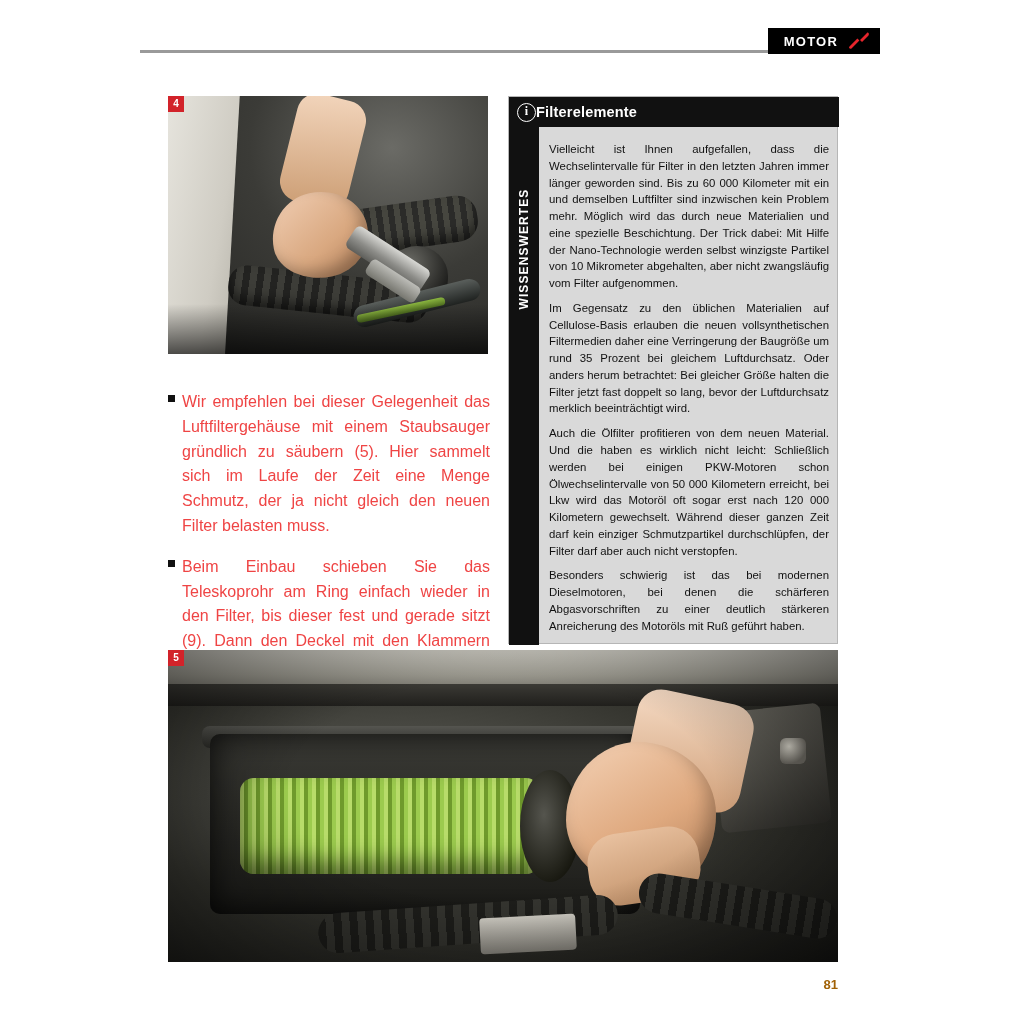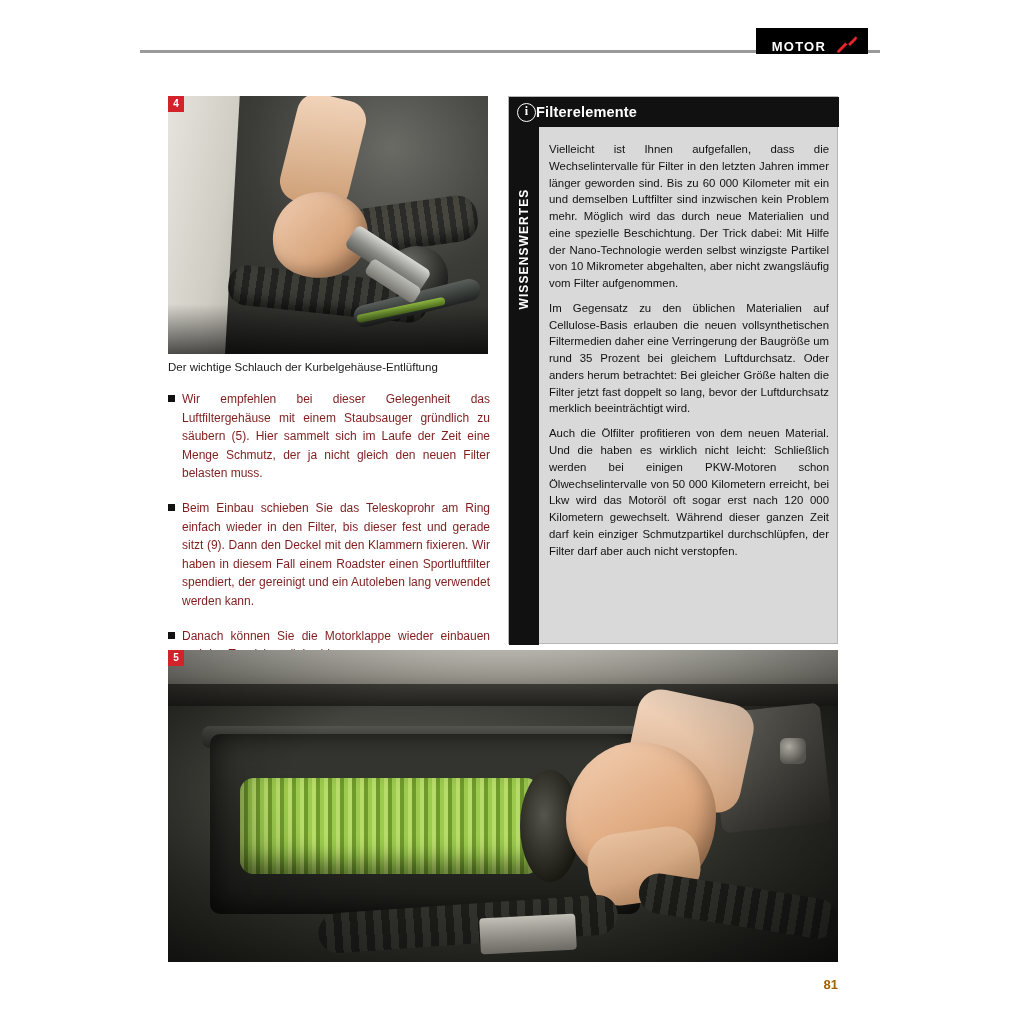--- a/index.html
+++ b/index.html
@@ -35,27 +35,27 @@
   .header-rule {
     position: absolute;
     left: 0;
     top: 22px;
     width: 740px;
     height: 3px;
     background: #9a9a9a;
   }
   .header-tab {
     position: absolute;
-    right: 12px;
+    right: 0;
     top: 0;
     height: 26px;
     background: #000;
     color: #fff;
     display: flex;
-    align-items: flex-end;
+    align-items: center;
     padding: 0 10px 0 16px;
     box-sizing: border-box;
   }
   .header-tab .title {
     font-size: 13px;
     font-weight: bold;
     letter-spacing: 1.2px;
   }
   .header-tab .wrench-icon {
     margin-left: 10px;
@@ -101,23 +101,23 @@
   }
 
   .body-col {
     position: absolute;
     left: 168px;
     top: 390px;
     width: 322px;
   }
   .para {
     position: relative;
-    font-size: 12px;
+    font-size: 16px;
     line-height: 1.55;
-    color: #7f1d1d;
+    color: #ef4444;
     margin-bottom: 16px;
     padding-left: 14px;
     text-align: justify;
   }
   .para .bullet {
     position: absolute;
     left: 0;
     top: 5px;
     width: 7px;
     height: 7px;
@@ -416,21 +416,20 @@
     <div class="ph t-hose"></div>
     <div class="ph t-green"></div>
     <div class="ph t-arm"></div>
     <div class="ph t-hand"></div>
     <div class="ph t-tool"></div>
     <div class="ph t-tool2"></div>
     <div class="ph t-shadowbot"></div>
     <div class="photo-badge">4</div>
   </div>
 
-  <div class="caption">Der wichtige Schlauch der Kurbelgehäuse-Entlüftung</div>
 
   <div class="body-col">
     <div class="para">
       <span class="bullet"></span>
       <span>Wir empfehlen bei dieser Gelegenheit das Luftfiltergehäuse mit einem Staubsauger gründlich zu säubern (5). Hier sammelt sich im Laufe der Zeit eine Menge Schmutz, der ja nicht gleich den neuen Filter belasten muss.</span>
     </div>
     <div class="para">
       <span class="bullet"></span>
       <span>Beim Einbau schieben Sie das Teleskoprohr am Ring einfach wieder in den Filter, bis dieser fest und gerade sitzt (9). Dann den Deckel mit den Klammern fixieren. Wir haben in diesem Fall einem Roadster einen Sportluftfilter spendiert, der gereinigt und ein Autoleben lang verwendet werden kann.</span>
     </div>
@@ -445,20 +444,21 @@
       <span class="info-i">i</span>
       <span class="label">Filterelemente</span>
     </div>
     <div class="sidetab">
       <span>WISSENSWERTES</span>
     </div>
     <div class="infobox-body">
       <p>Vielleicht ist Ihnen aufgefallen, dass die Wechselintervalle für Filter in den letzten Jahren immer länger geworden sind. Bis zu 60 000 Kilometer mit ein und demselben Luftfilter sind inzwischen kein Problem mehr. Möglich wird das durch neue Materialien und eine spezielle Beschichtung. Der Trick dabei: Mit Hilfe der Nano-Technologie werden selbst winzigste Partikel von 10 Mikrometer abgehalten, aber nicht zwangsläufig vom Filter aufgenommen.</p>
       <p>Im Gegensatz zu den üblichen Materialien auf Cellulose-Basis erlauben die neuen vollsynthetischen Filtermedien daher eine Verringerung der Baugröße um rund 35 Prozent bei gleichem Luftdurchsatz. Oder anders herum betrachtet: Bei gleicher Größe halten die Filter jetzt fast doppelt so lang, bevor der Luftdurchsatz merklich beeinträchtigt wird.</p>
       <p>Auch die Ölfilter profitieren von dem neuen Material. Und die haben es wirklich nicht leicht: Schließlich werden bei einigen PKW-Motoren schon Ölwechselintervalle von 50 000 Kilometern erreicht, bei Lkw wird das Motoröl oft sogar erst nach 120 000 Kilometern gewechselt. Während dieser ganzen Zeit darf kein einziger Schmutzpartikel durchschlüpfen, der Filter darf aber auch nicht verstopfen.</p>
+      <p>Besonders schwierig ist das bei modernen Dieselmotoren, bei denen die schärferen Abgasvorschriften zu einer deutlich stärkeren Anreicherung des Motoröls mit Ruß geführt haben.</p>
     </div>
   </div>
 
   <div class="photo-bottom">
     <div class="ph b-bg"></div>
     <div class="ph b-topstrip"></div>
     <div class="ph b-topdark"></div>
     <div class="ph b-brkt"></div>
     <div class="ph b-bolt"></div>
     <div class="ph b-boxlip"></div>

